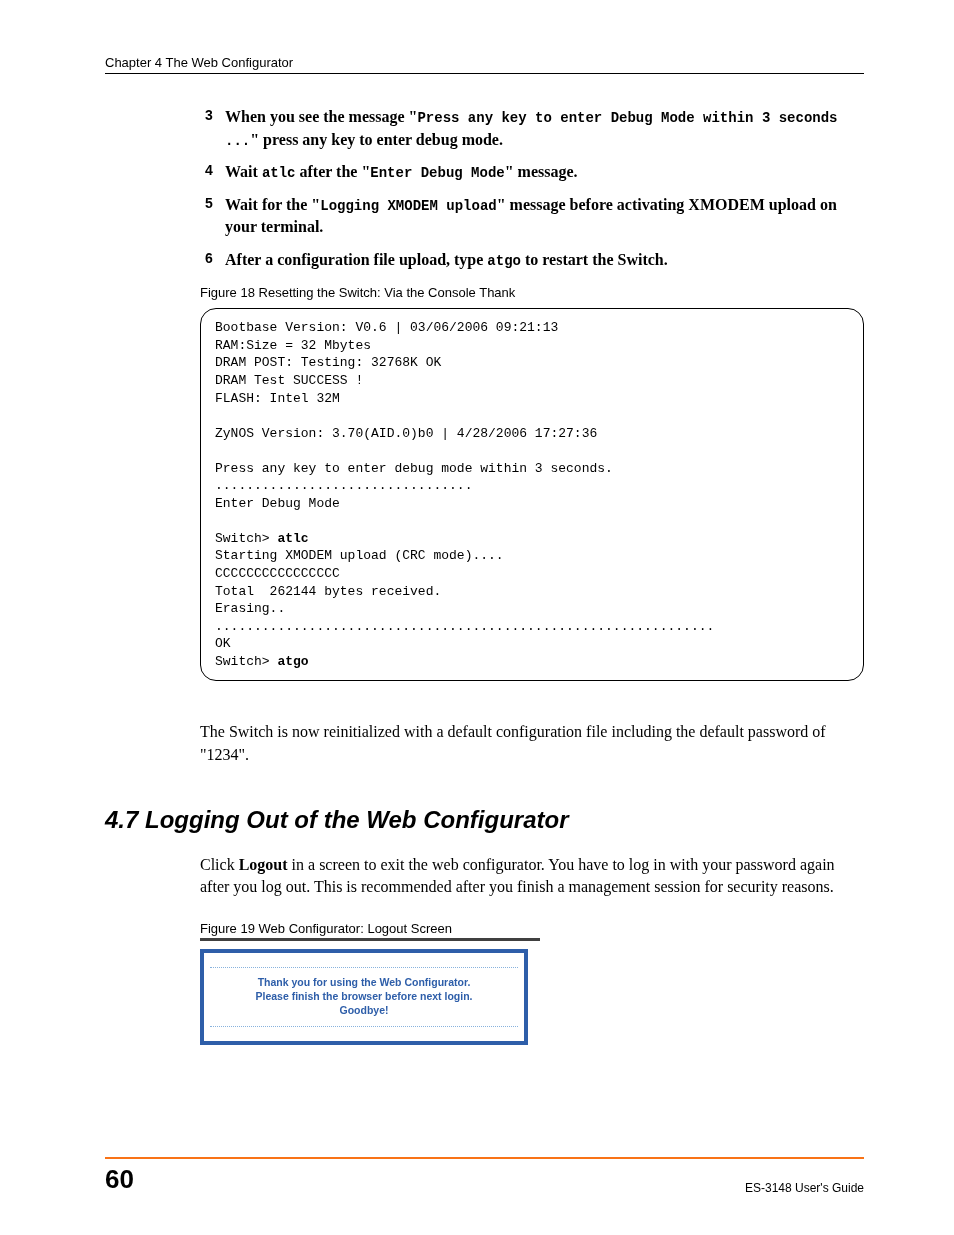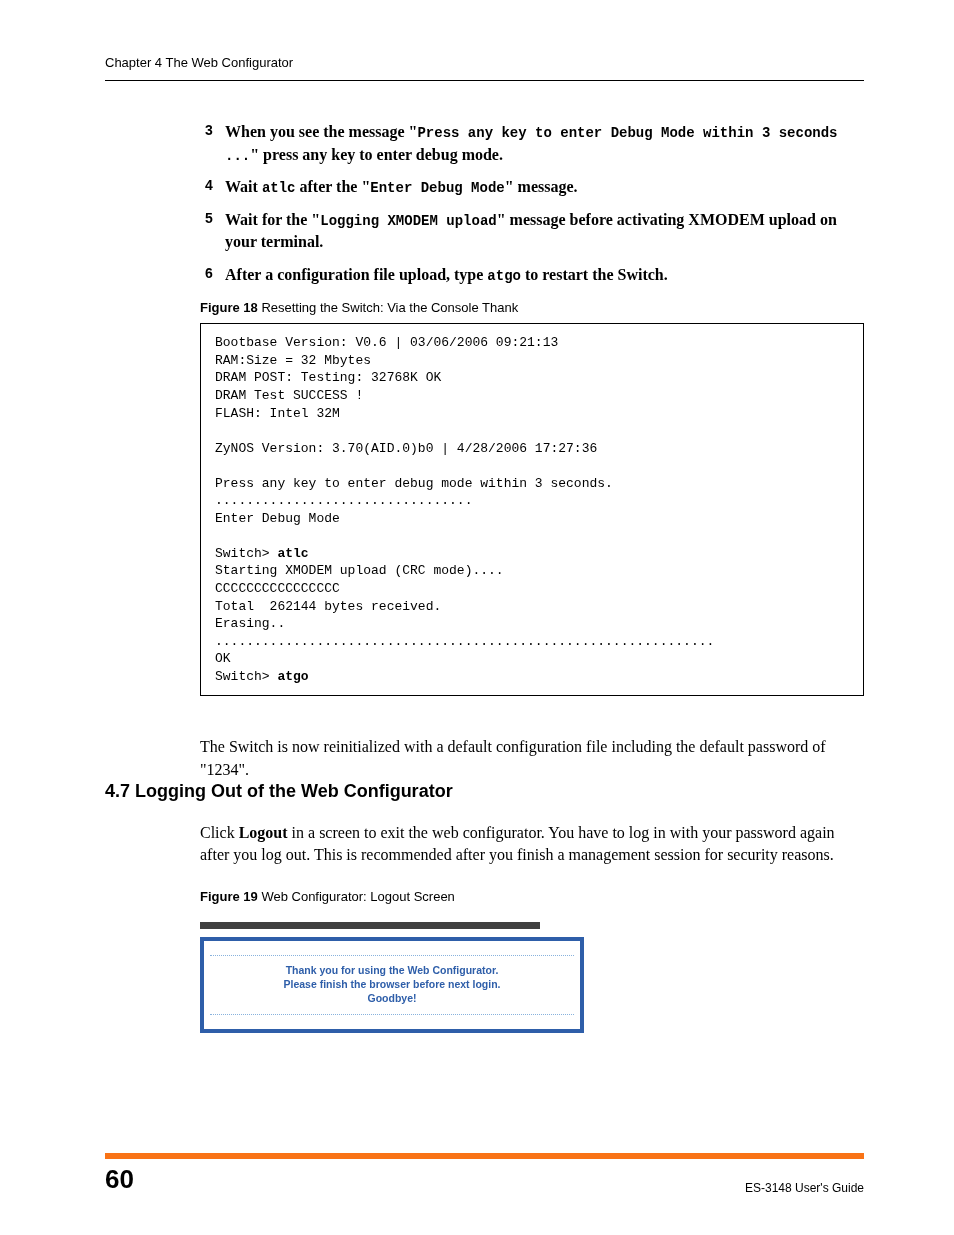--- a/index.html
+++ b/index.html
@@ -16,22 +16,22 @@
       height: 1235px;
       position: relative;
       padding: 55px 90px 40px 105px;
     }
     .header-row {
       display: flex;
       justify-content: space-between;
       font-family: Arial, Helvetica, sans-serif;
       font-size: 13px;
       border-bottom: 1px solid #000;
-      padding-bottom: 10px;
-      margin-bottom: 40px;
+      padding-bottom: 3px;
+      margin-bottom: 32px;
     }
     .ordered-steps {
       margin-left: 100px;
       margin-right: 0;
     }
     .step {
       display: flex;
       margin-bottom: 10px;
       line-height: 1.4;
     }
@@ -51,59 +51,61 @@
       font-size: 14px;
     }
     .figure-caption {
       font-family: Arial, Helvetica, sans-serif;
       font-size: 13px;
       margin-left: 95px;
       margin-top: 14px;
       margin-bottom: 8px;
     }
     .figure-caption b {
-      font-weight: bold;
+      font-weight: normal;
     }
     .console-box {
       margin-left: 95px;
       margin-right: 0;
       border: 1px solid #000;
-      border-radius: 0;
+      border-radius: 16px;
       padding: 10px 14px;
       font-family: 'Courier New', Courier, monospace;
       font-size: 13px;
       line-height: 1.35;
       white-space: pre-wrap;
     }
     .console-box .bold {
       font-weight: bold;
     }
     .paragraph {
       margin-left: 95px;
       margin-top: 40px;
       line-height: 1.4;
     }
     .section-heading {
       font-family: Arial, Helvetica, sans-serif;
-      font-size: 18px;
-      font-weight: bold;
+      font-size: 24px;
+      font-weight: bold;
+      margin-top: 40px;
       margin-bottom: 14px;
+      font-style: italic;
     }
     .bold-text {
       font-weight: bold;
     }
     .figure19-caption {
-      border-bottom: 7px solid #404040;
-      padding-bottom: 18px;
+      border-bottom: 3px solid #404040;
+      padding-bottom: 2px;
       width: 340px;
     }
     .logout-screenshot {
       margin-left: 95px;
       margin-top: 0;
-      width: 384px;
+      width: 328px;
       background: #fff;
       border: 4px solid #2e5ea9;
     }
     .logout-screenshot .inner {
       height: 88px;
       position: relative;
       display: flex;
       flex-direction: column;
       justify-content: center;
       align-items: center;
@@ -124,21 +126,21 @@
       font-weight: bold;
       color: #2e5ea9;
       text-align: center;
       line-height: 1.3;
     }
     .footer-row {
       position: absolute;
       left: 105px;
       right: 90px;
       bottom: 40px;
-      border-top: 6px solid #f97316;
+      border-top: 2px solid #f97316;
       padding-top: 5px;
       display: flex;
       justify-content: space-between;
       align-items: flex-end;
     }
     .page-num {
       font-family: Arial, Helvetica, sans-serif;
       font-size: 26px;
       font-weight: bold;
     }

